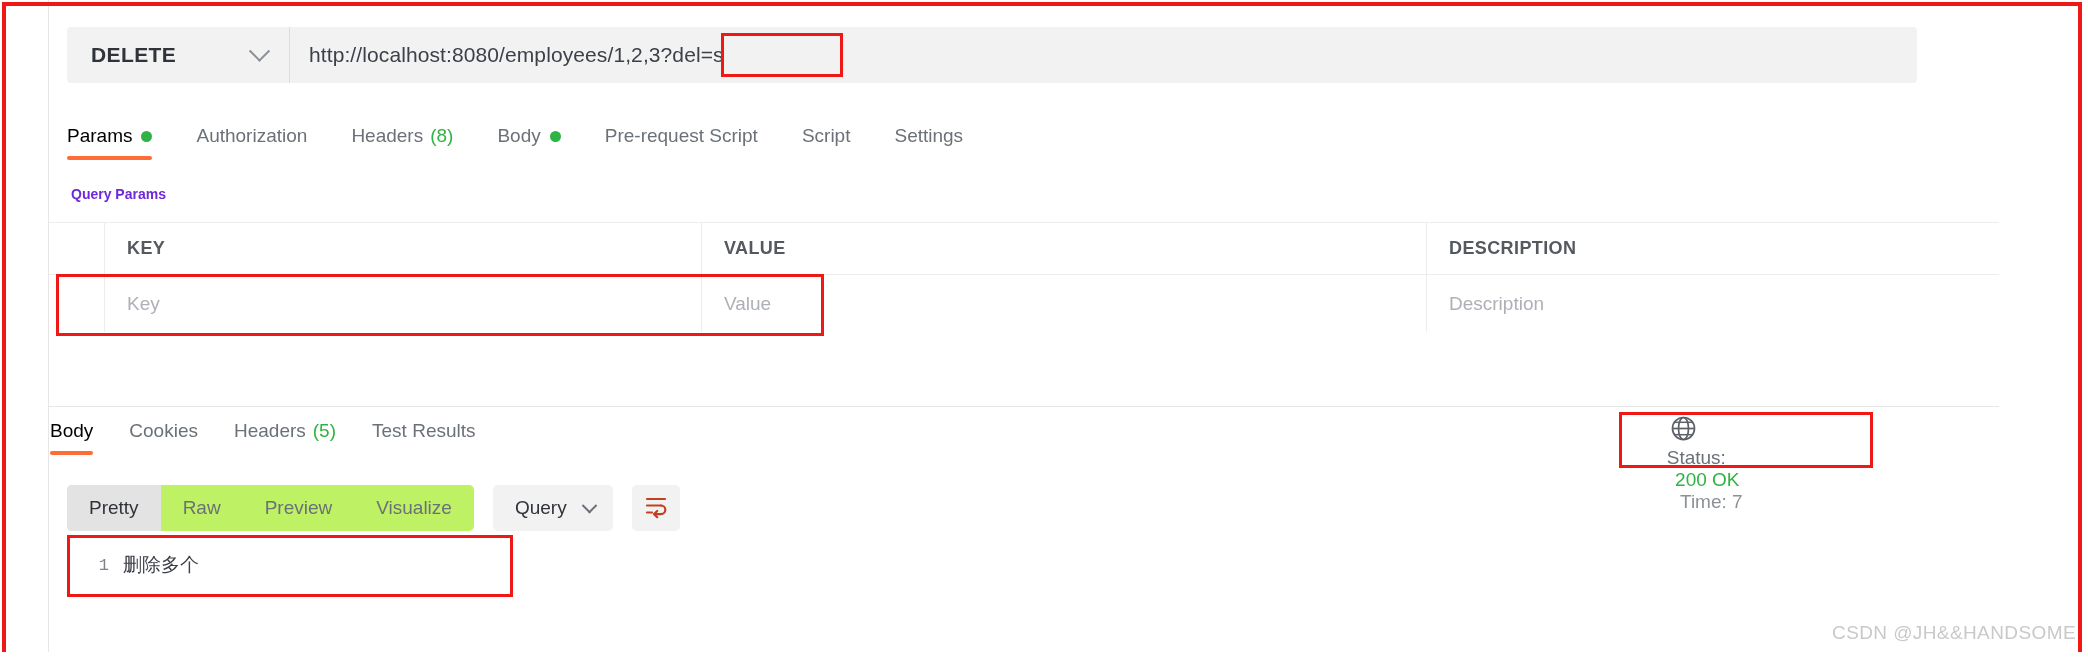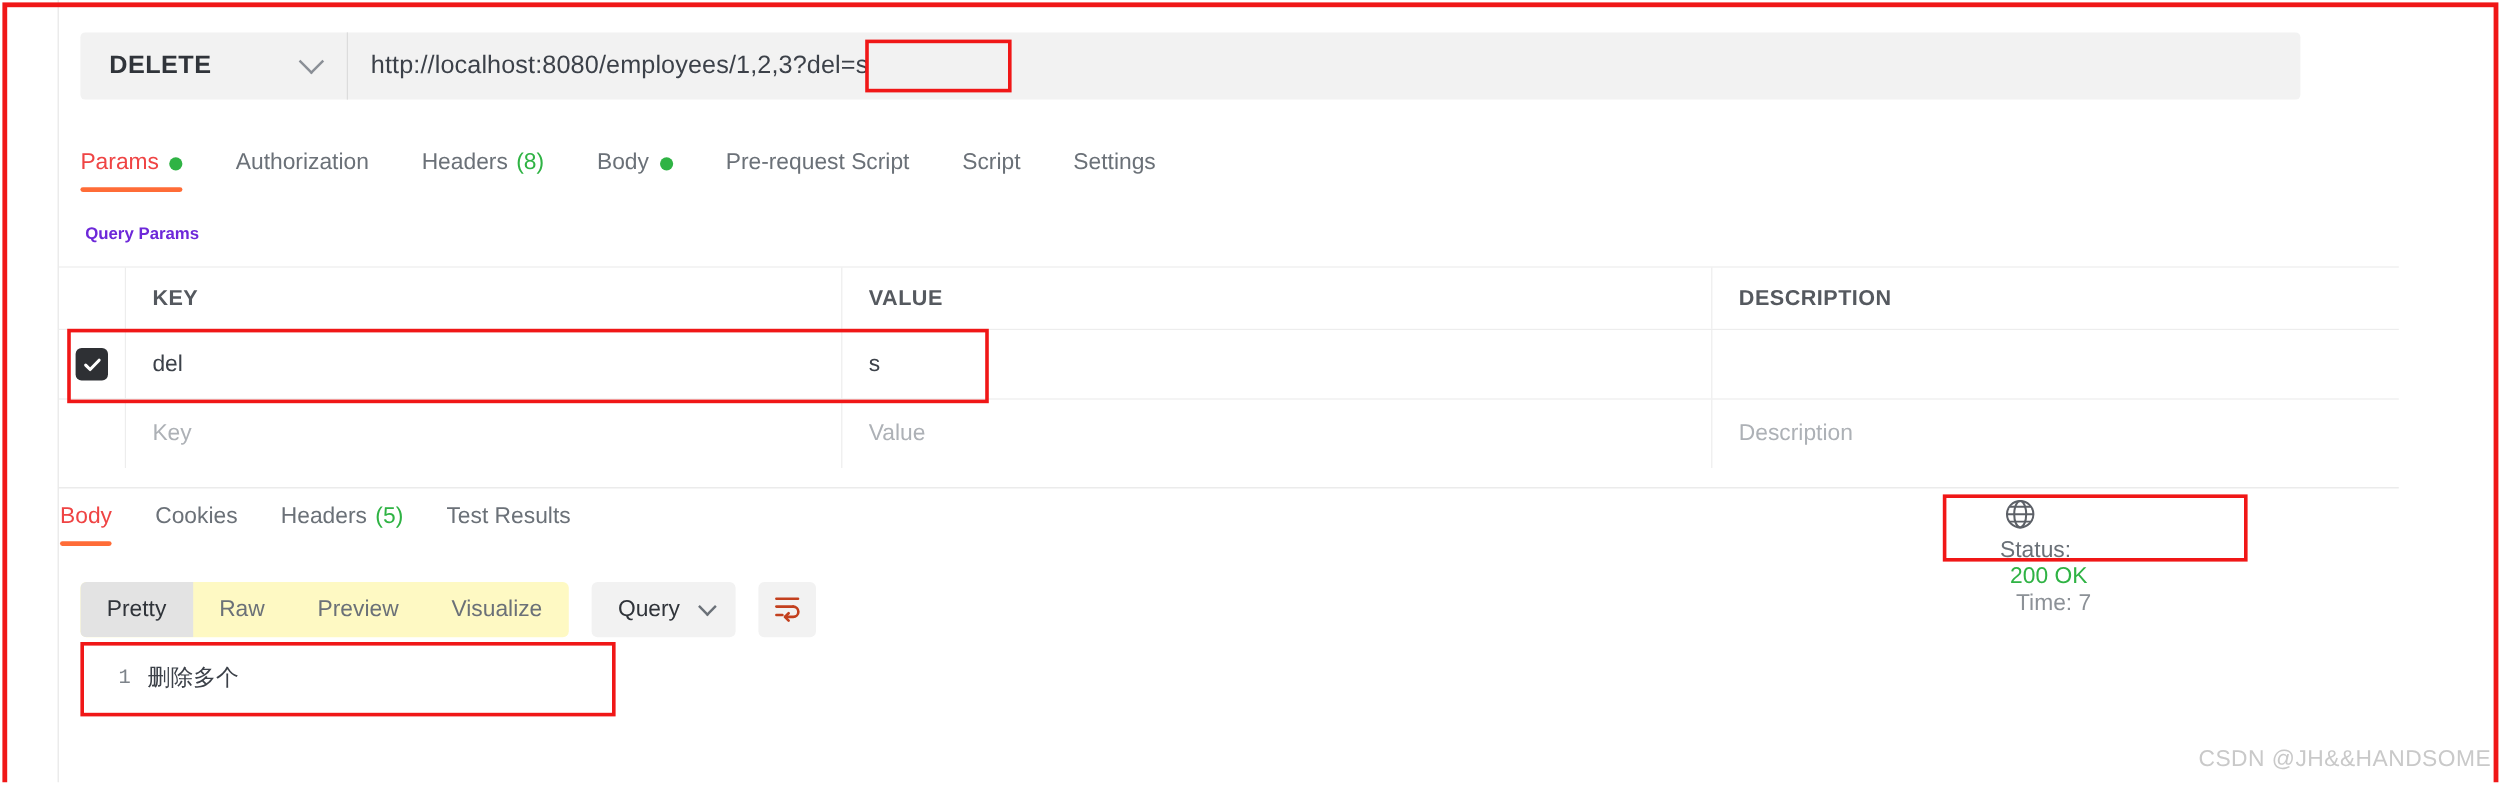--- a/index.html
+++ b/index.html
@@ -107,21 +107,21 @@
     font-size: 19px;
     color: #6b7178;
     margin-right: 44px;
     padding-bottom: 13px;
     position: relative;
     cursor: pointer;
     white-space: nowrap;
     display: flex;
     align-items: center;
   }
-  .tab.active { color: #ef4444; }
+  .tab.active { color: #000000; }
   .tab.active::after {
     content: "";
     position: absolute;
     left: 0; right: 0; bottom: 0;
     height: 4px;
     background: #ff6c37;
     border-radius: 2px;
   }
   .dot {
     width: 11px; height: 11px;
@@ -251,21 +251,21 @@
 
   
   .viewer-bar {
     position: absolute;
     left: 18px; top: 485px;
     display: flex;
     align-items: center;
   }
   .seg {
     display: flex;
-    background: #fef9c3;
+    background: #bef264;
     border-radius: 5px;
     overflow: hidden;
     height: 46px;
   }
   .seg-item {
     display: flex;
     align-items: center;
     padding: 0 22px;
     font-size: 19px;
     color: #6b7178;
@@ -400,38 +400,20 @@
           <span class="th">KEY</span>
         </div>
         <div class="c-val">
           <span class="th">VALUE</span>
         </div>
         <div class="c-desc">
           <span class="th">DESCRIPTION</span>
         </div>
       </div>
 
-      <div class="tbl-row">
-        <div class="c-check">
-          <span class="cbox">
-            <svg width="18" height="18" viewBox="0 0 18 18" aria-hidden="true">
-              <path d="M3.4 9.2 L7.1 12.9 L14.6 5.2" fill="none" stroke="#ffffff" stroke-width="2.6" stroke-linecap="round" stroke-linejoin="round"></path>
-            </svg>
-          </span>
-        </div>
-        <div class="c-key">
-          <span class="td">del</span>
-        </div>
-        <div class="c-val">
-          <span class="td">s</span>
-        </div>
-        <div class="c-desc">
-          <span class="td"></span>
-        </div>
-      </div>
 
       <div class="tbl-row">
         <div class="c-check"></div>
         <div class="c-key">
           <span class="td ph">Key</span>
         </div>
         <div class="c-val">
           <span class="td ph">Value</span>
         </div>
         <div class="c-desc">

